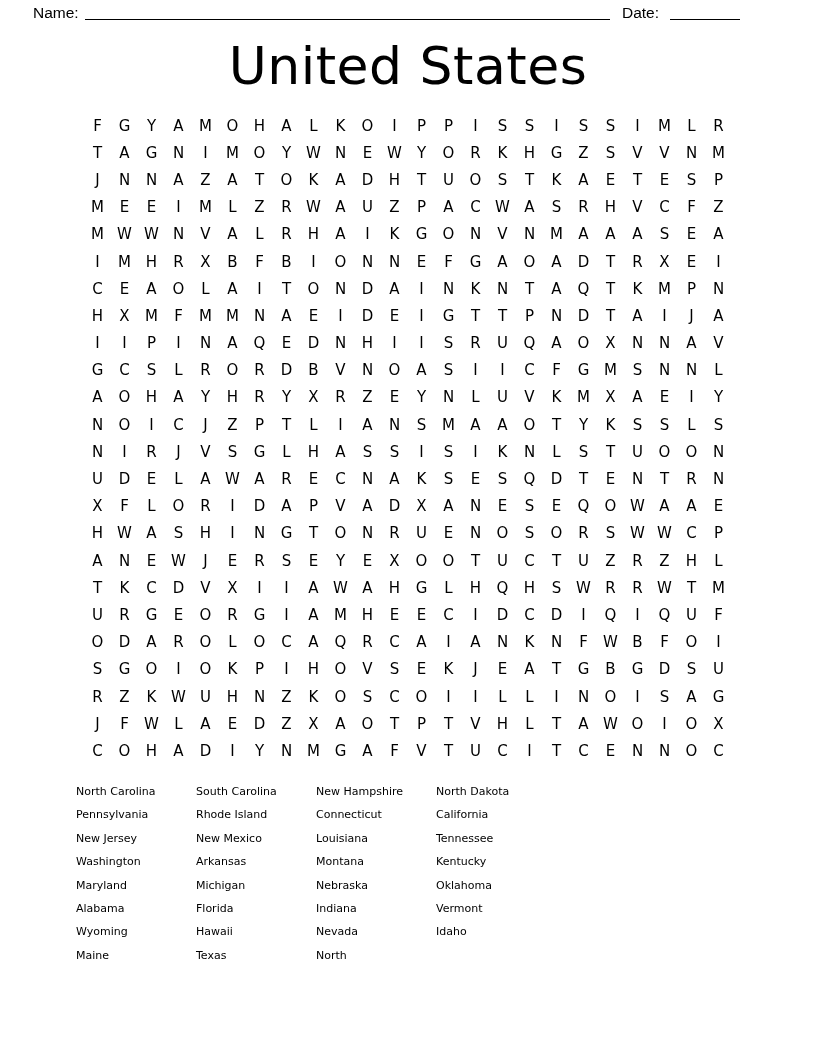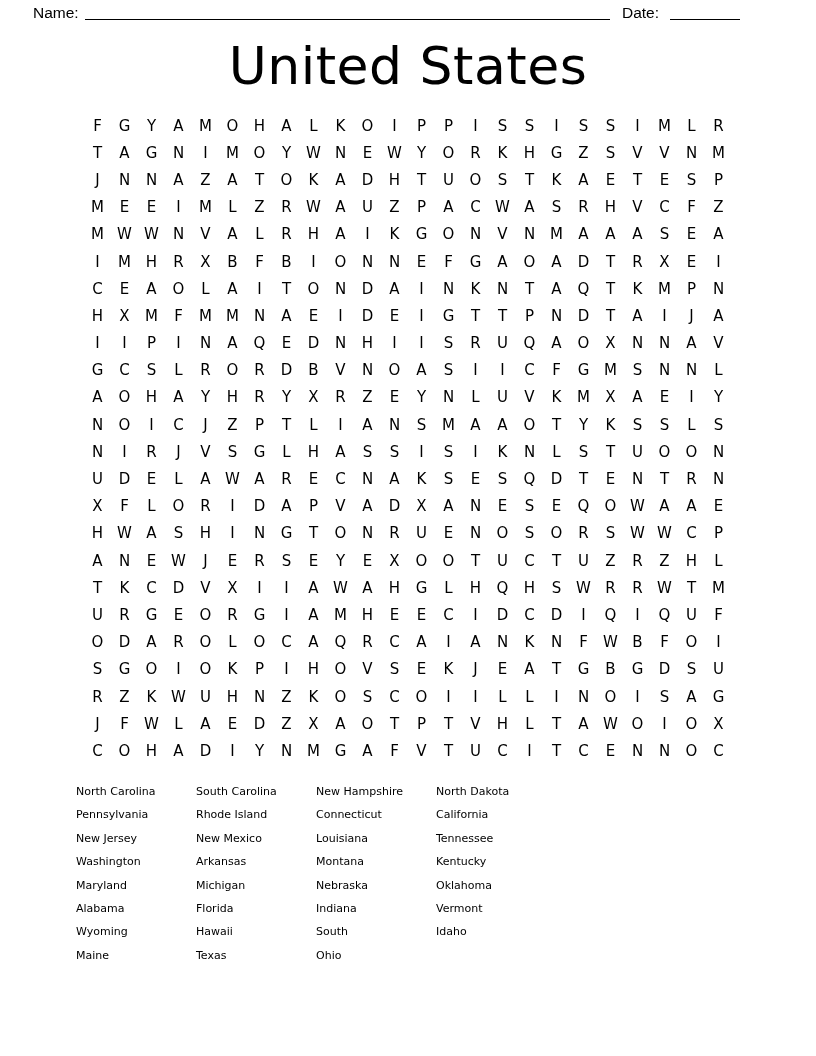--- a/index.html
+++ b/index.html
@@ -777,22 +777,22 @@
       <div class="word-item">Hawaii</div>
       <div class="word-item">Texas</div>
     </div>
     <div class="word-col">
       <div class="word-item">New Hampshire</div>
       <div class="word-item">Connecticut</div>
       <div class="word-item">Louisiana</div>
       <div class="word-item">Montana</div>
       <div class="word-item">Nebraska</div>
       <div class="word-item">Indiana</div>
-      <div class="word-item">South</div>
-      <div class="word-item">Ohio</div>
+      <div class="word-item">Nevada</div>
+      <div class="word-item">North</div>
     </div>
     <div class="word-col">
       <div class="word-item">North Dakota</div>
       <div class="word-item">California</div>
       <div class="word-item">Tennessee</div>
       <div class="word-item">Kentucky</div>
       <div class="word-item">Oklahoma</div>
       <div class="word-item">Vermont</div>
       <div class="word-item">Idaho</div>
     </div>

